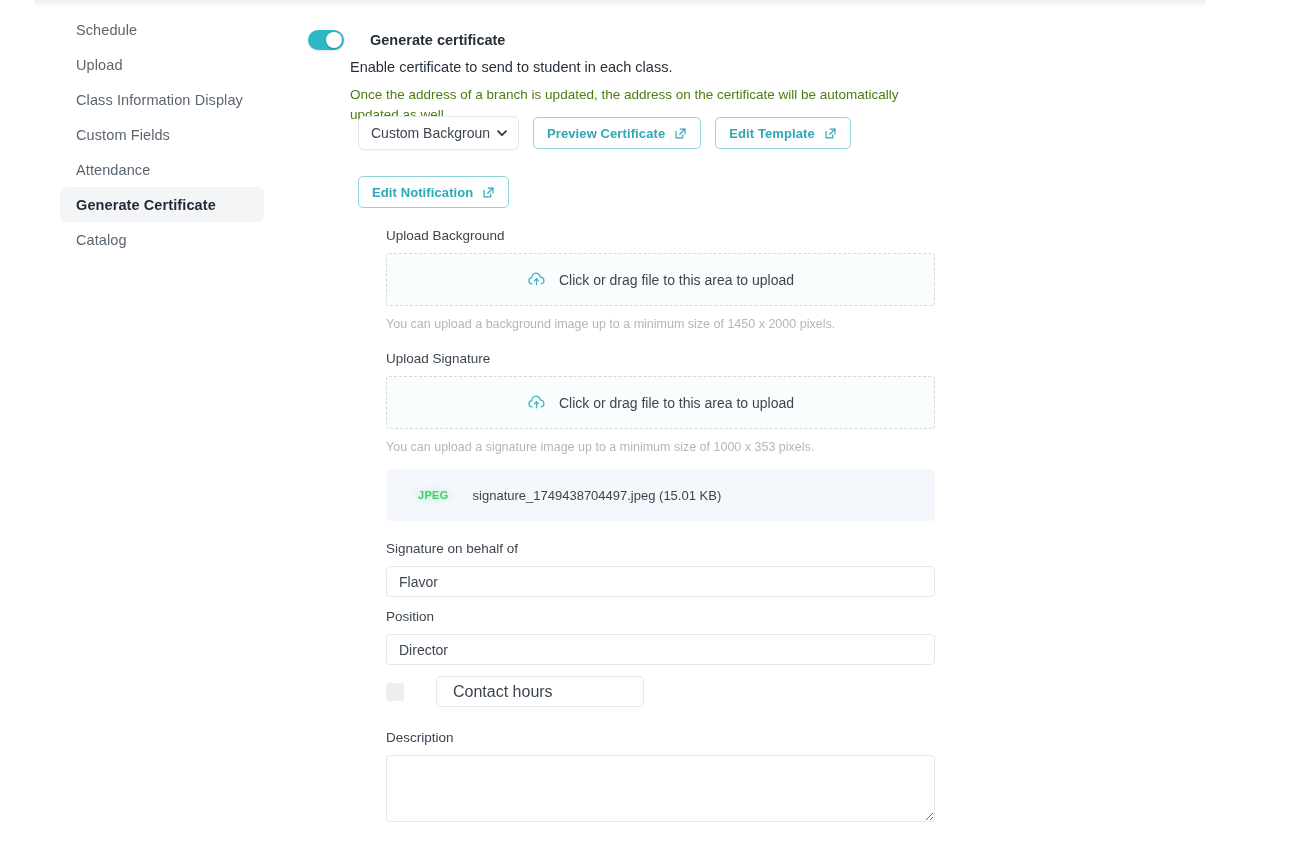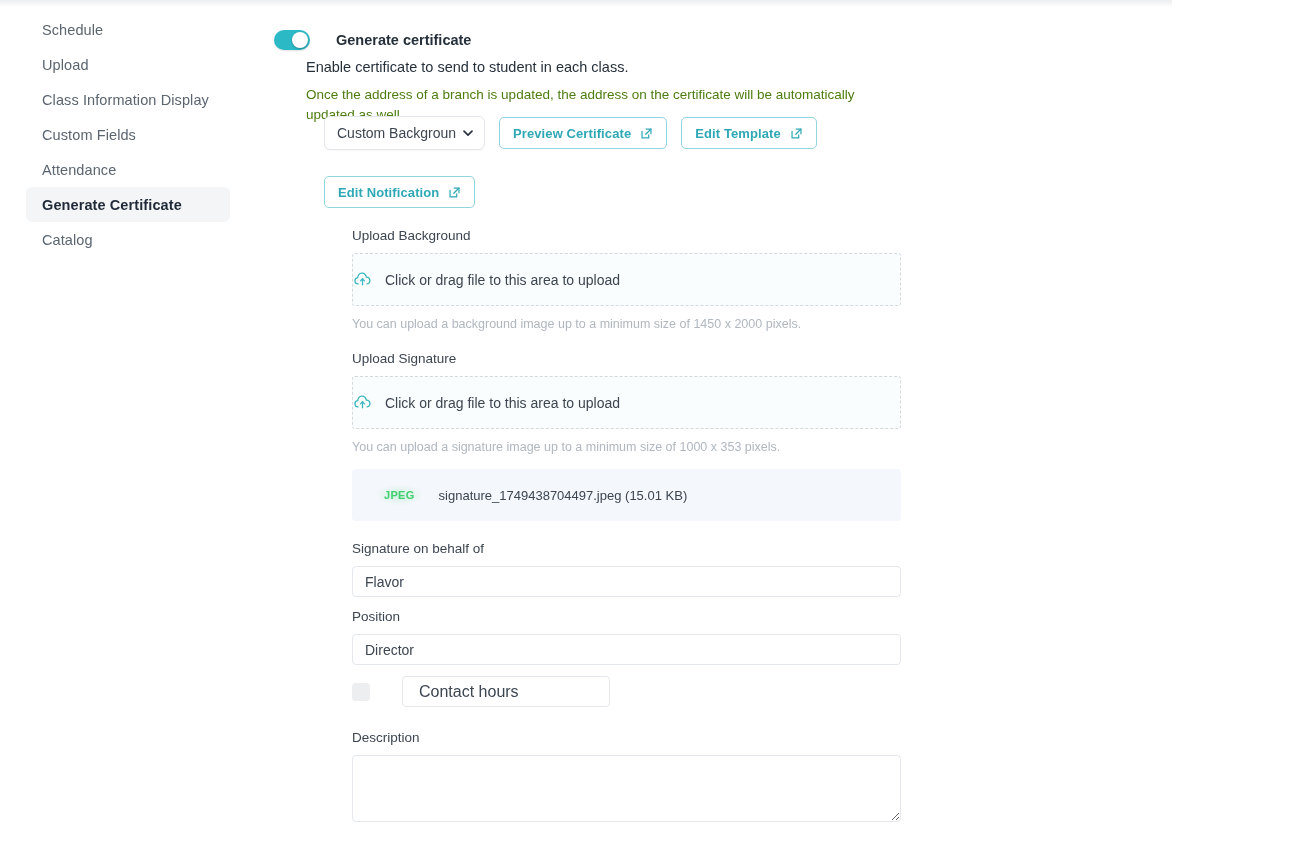--- a/index.html
+++ b/index.html
@@ -8,20 +8,21 @@
     width: 1292px; height: 856px;
     background: #ffffff;
     font-family: "Liberation Sans", sans-serif;
     -webkit-font-smoothing: antialiased;
   }
   #page {
     position: relative;
     width: 1172px; height: 856px;
     overflow: hidden;
     background: #ffffff;
+    margin-left: 34px;
   }
   .top-strip {
     position: absolute; top: 0; left: 0;
     width: 1292px; height: 7px;
     background: linear-gradient(to bottom, #eceef0 0%, #f6f7f8 55%, #ffffff 100%);
   }
 
   
   .sidebar {
     position: absolute;
@@ -75,21 +76,21 @@
   }
   .toggle-title {
     margin-left: 26px;
     font-size: 14.5px;
     color: #26303b;
     font-weight: 600;
     line-height: 20px;
   }
 
   .desc-block {
-    position: absolute; top: 58px; left: 48px;
+    position: absolute; top: 58px; left: 58px;
     width: 600px;
   }
   .desc-main {
     font-size: 14.5px; color: #26303b;
     line-height: 18px; margin-bottom: 9px;
   }
   .desc-sub {
     font-size: 13.5px; color: #4d7c0f;
     line-height: 20px; max-width: 550px;
   }
@@ -137,21 +138,21 @@
   .section { position: absolute; left: 94px; width: 549px; }
   .field-label {
     font-size: 13.5px; color: #3c4550;
     margin-bottom: 9px; line-height: 16px;
   }
   .dropzone {
     height: 53px;
     border: 1px dashed #d4d9de;
     border-radius: 3px;
     background: #fafdfd;
-    display: flex; align-items: center; 
+    display: flex; align-items: center; justify-content: center;
     cursor: pointer;
   }
   .dz-inner { display: flex; align-items: center; }
   .cloud { width: 19px; height: 19px; margin-right: 13px; flex: 0 0 auto; }
   .dz-text { font-size: 14px; color: #3c4550; }
   .hint {
     margin-top: 10px;
     font-size: 12.5px; color: #b0b7bf; line-height: 16px;
   }
 

